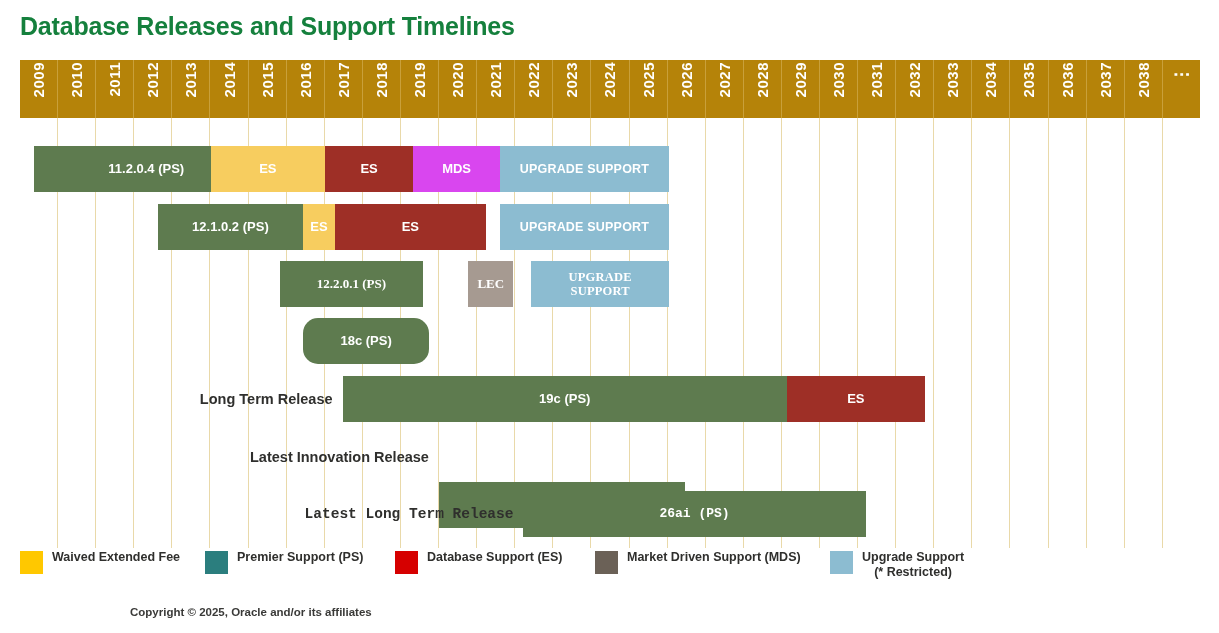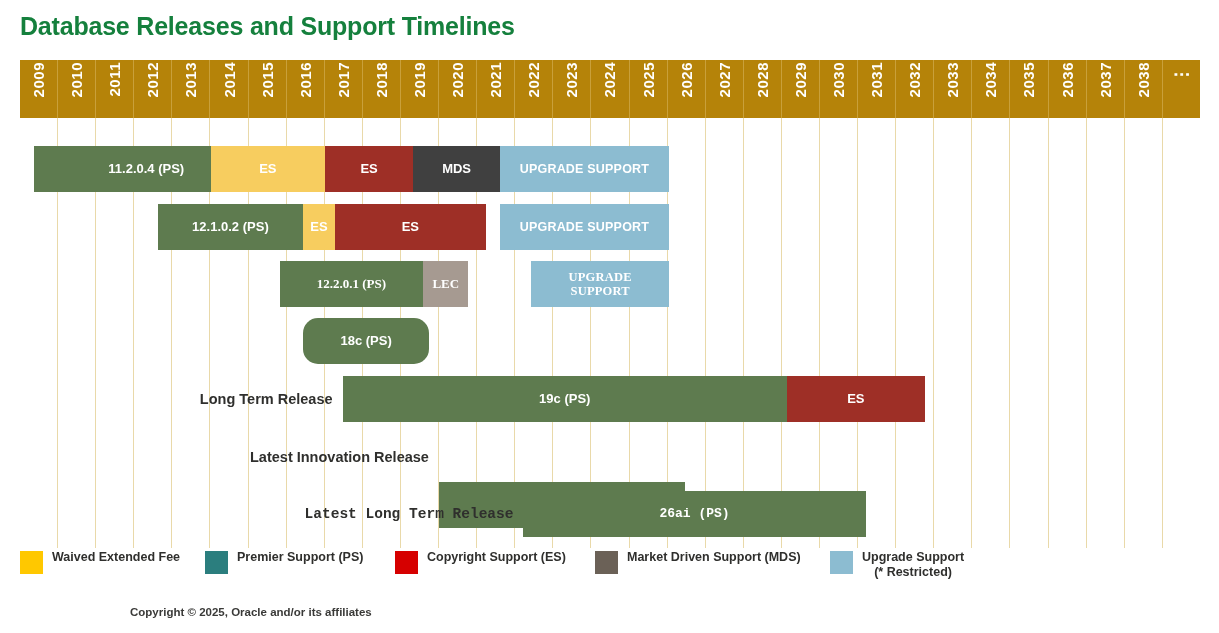--- a/index.html
+++ b/index.html
@@ -48,22 +48,22 @@
   .bar{
     position:absolute;top:0;height:100%;
     display:flex;align-items:center;justify-content:center;
     color:#ffffff;font-weight:bold;font-size:13px;
     text-align:center;line-height:1.12;
     box-sizing:border-box;
   }
   .bar.ps{background:#5e7b4f;}
   .bar.wef{background:#f7cd5f;}
   .bar.es{background:#9e2f26;}
-  .bar.lec{background:#a69a91;}
-  .bar.mds{background:#404040;}
+  .bar.lec{background:#a69a91;margin-left:45px;}
+  .bar.mds{background:#d946ef;}
   .bar.up{background:#8cbcd1;font-size:12.5px;letter-spacing:0.2px;}
   .rowlabel{
     position:absolute;top:0;height:100%;
     display:flex;align-items:center;justify-content:flex-end;
     color:#2f2f2d;font-weight:bold;font-size:14.5px;
     white-space:nowrap;padding-right:10px;box-sizing:border-box;
   }
   
   #legend{
     position:absolute;left:20px;top:550px;width:1180px;height:38px;
@@ -258,21 +258,21 @@
     <div class="leg-item" style="width: 185px;">
       <div class="leg-swatch" style="background: rgb(255, 200, 0);"></div>
       <div class="leg-text">Waived Extended Fee</div>
     </div>
     <div class="leg-item" style="width: 190px;">
       <div class="leg-swatch" style="background: rgb(43, 126, 126);"></div>
       <div class="leg-text">Premier Support (PS)</div>
     </div>
     <div class="leg-item" style="width: 200px;">
       <div class="leg-swatch" style="background: rgb(214, 0, 0);"></div>
-      <div class="leg-text">Copyright Support (ES)</div>
+      <div class="leg-text">Database Support (ES)</div>
     </div>
     <div class="leg-item" style="width: 235px;">
       <div class="leg-swatch" style="background: rgb(107, 97, 87);"></div>
       <div class="leg-text">Market Driven Support (MDS)</div>
     </div>
     <div class="leg-item" style="flex: 1 1 auto;">
       <div class="leg-swatch" style="background: rgb(140, 188, 209);"></div>
       <div class="leg-text" style="text-align: center;">Upgrade Support
 (* Restricted)</div>
     </div>

